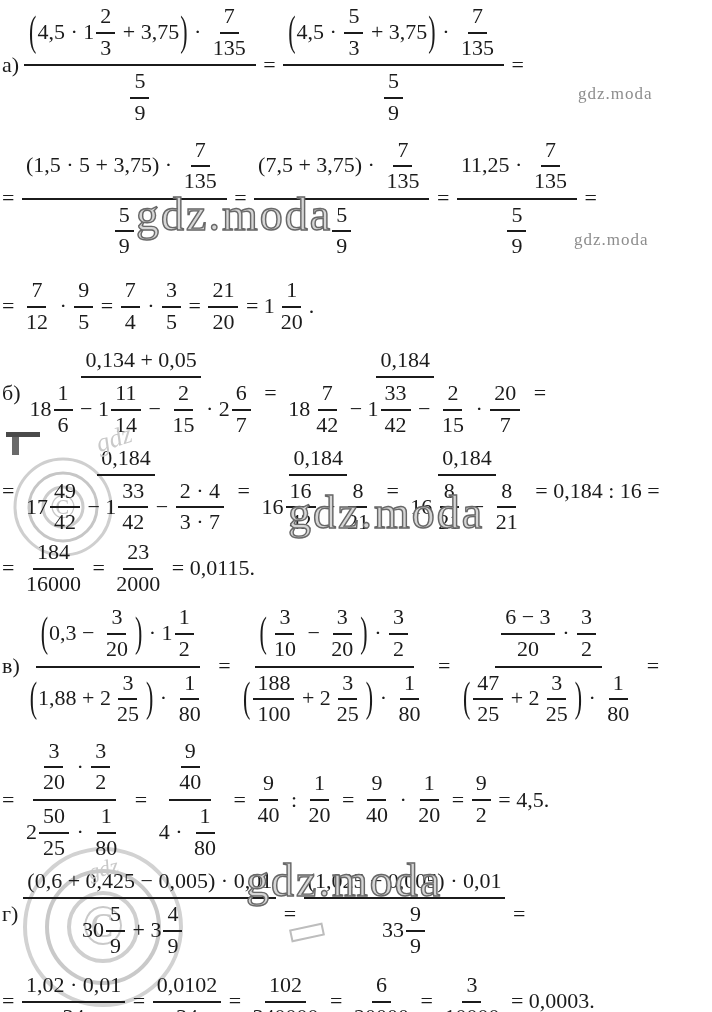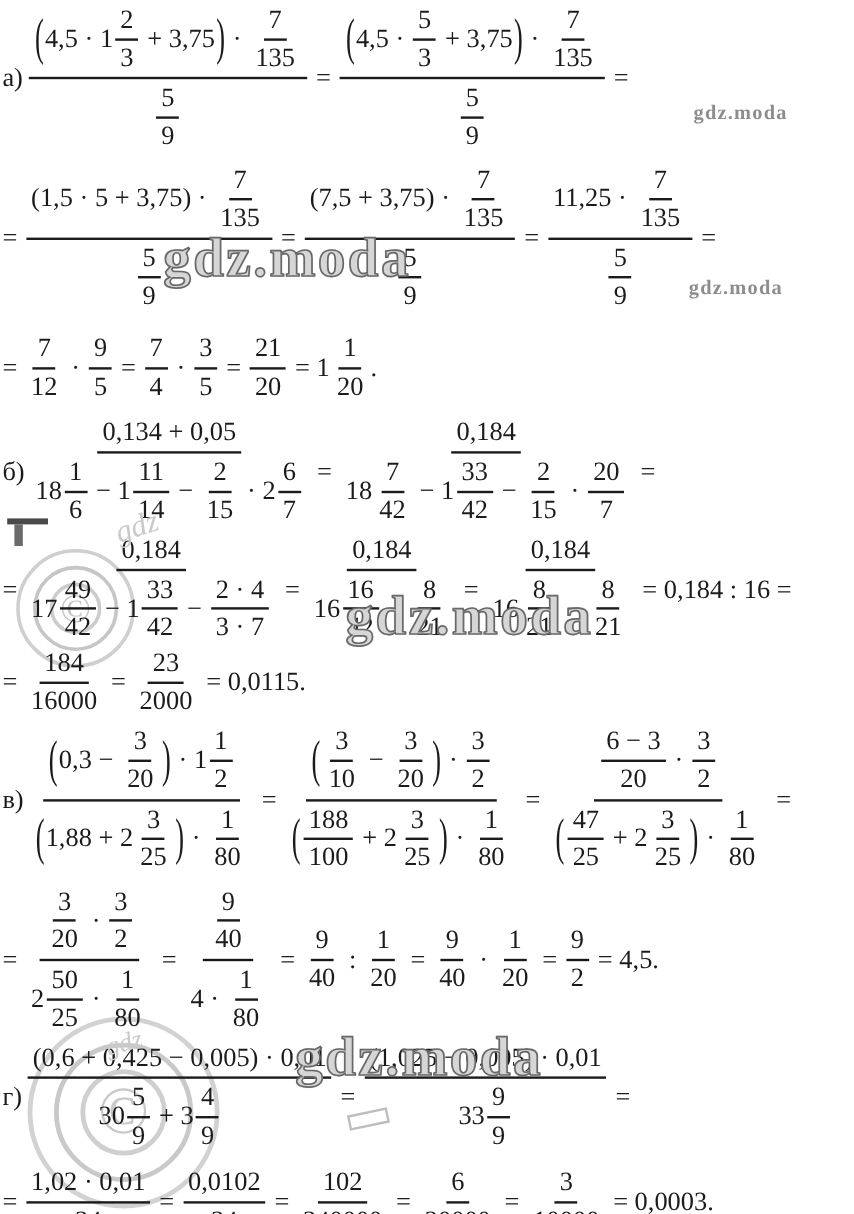--- a/index.html
+++ b/index.html
@@ -28,21 +28,21 @@
   #math-root .line:nth-child(4){margin-top:12px;}
   #math-root .line:nth-child(5){margin-top:6px;}
   #math-root .line:nth-child(6){margin-top:2px;}
   #math-root .line:nth-child(7){margin-top:6px;}
   #math-root .line:nth-child(8){margin-top:8px;}
   #math-root .line:nth-child(9){margin-top:6px;}
   #math-root .line:nth-child(10){margin-top:12px;}
 
   
   .wm{position:absolute;z-index:3;pointer-events:none;
-      font-family:"Liberation Serif","DejaVu Serif",serif;font-weight:bold;}
+      font-family:"Liberation Serif","DejaVu Serif",serif;font-weight:normal;}
   .wm-small{font-size:17px;color:#8d8d8d;letter-spacing:1px;}
   #wm-s1{left:578px;top:84px;}
   #wm-s2{left:574px;top:230px;}
   .wm-big{font-size:46px;letter-spacing:2px;color:#d6d6d6;
           -webkit-text-stroke:1.4px #686868;text-shadow:0 0 1px #7a7a7a;}
   #wm-b1{left:136px;top:188px;}
   #wm-b2{left:288px;top:486px;}
   #wm-b3{left:246px;top:854px;}
   .wm-scribble{font-size:26px;font-style:italic;color:#c9c9c9;font-weight:normal;}
   #wm-sc1{left:96px;top:424px;transform:rotate(-18deg);}

